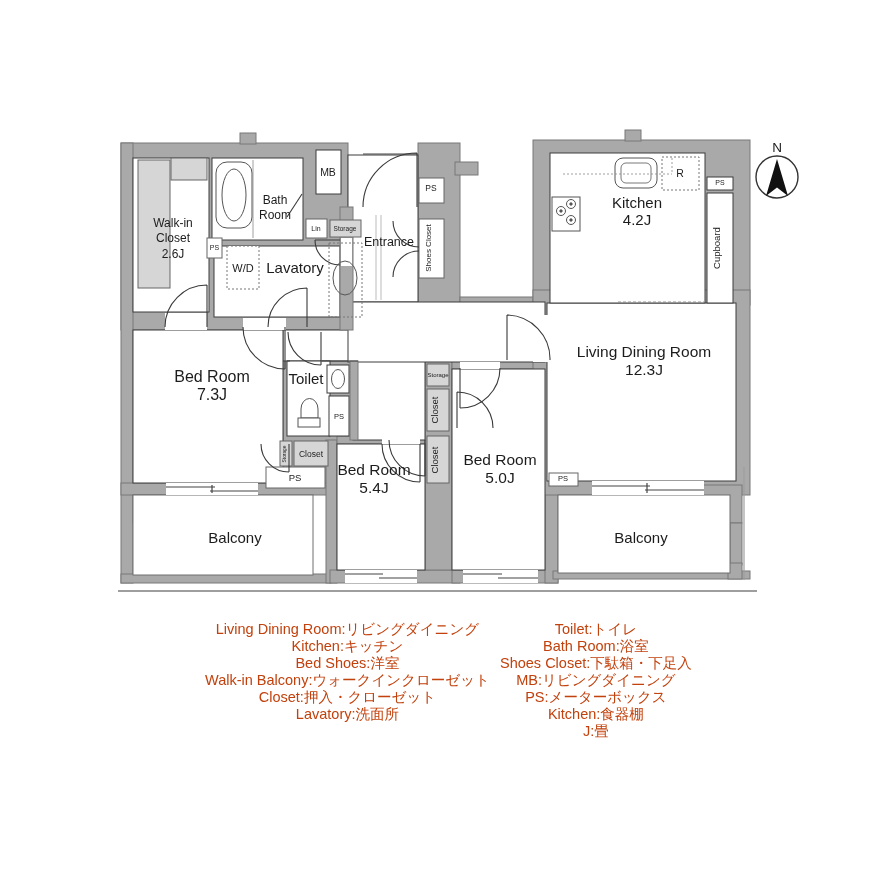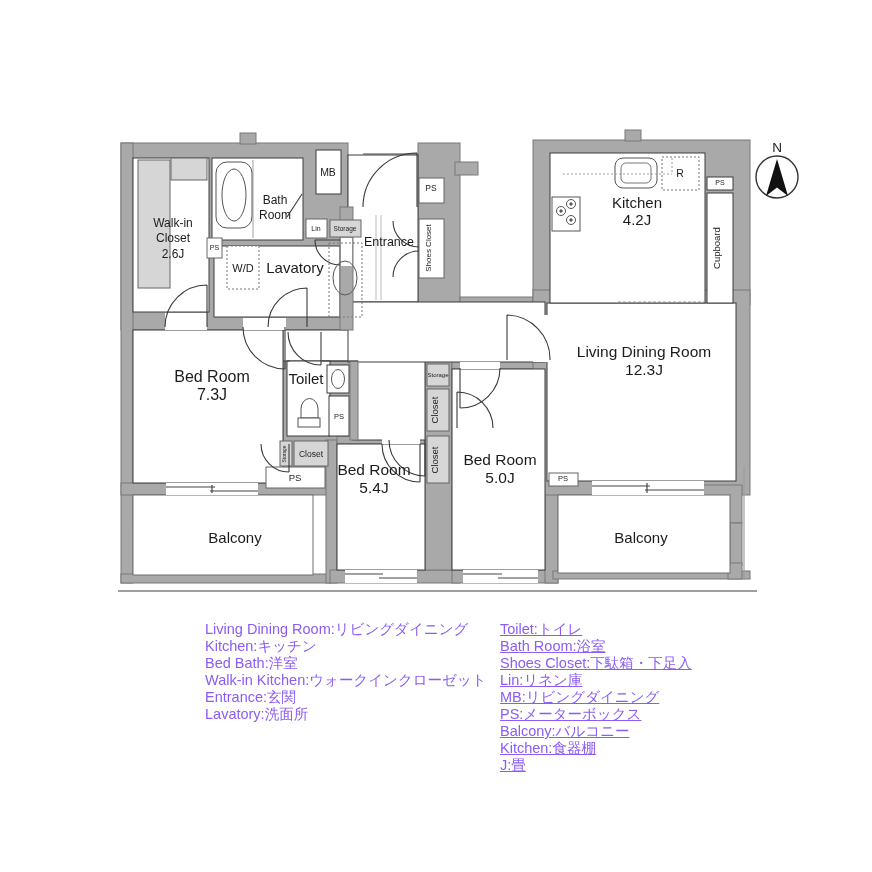--- a/index.html
+++ b/index.html
@@ -1,22 +1,22 @@
 <!DOCTYPE html>
 <html><head>
 <meta charset="utf-8">
 <style>
   html,body{margin:0;padding:0;background:#ffffff;}
   body{width:872px;height:872px;position:relative;font-family:"Liberation Sans",sans-serif;}
   .stage{position:absolute;left:0;top:0;width:872px;height:872px;}
   svg{position:absolute;left:0;top:0;}
   svg text{fill:#1c1c1c;font-family:"Liberation Sans",sans-serif;}
-  .legend{position:absolute;top:621px;color:#8b5cf6;font-size:14.5px;line-height:17px;white-space:nowrap;}
+  .legend{position:absolute;top:621px;color:#c2410c;font-size:14.5px;line-height:17px;white-space:nowrap;text-align:center;}
   .legend-left{left:205px;}
-  .legend-right{left:500px;text-decoration:underline;}
+  .legend-right{left:500px;}
 </style>
 </head>
 <body>
 
 <div class="stage">
 <svg width="872" height="872" viewBox="0 0 872 872">
 
   <g fill="#a9a9a9" stroke="#787878" stroke-width="1">
     <rect x="121" y="143" width="227" height="187"></rect>
     <rect x="240" y="133" width="16" height="11"></rect>
@@ -211,29 +211,27 @@
     <text x="500" y="483" font-size="15.5">5.0J</text>
     <text x="563" y="481" font-size="7.5">PS</text>
     <text x="235" y="543" font-size="15">Balcony</text>
     <text x="641" y="543" font-size="15">Balcony</text>
   </g>
 </svg>
 
 <div class="legend legend-left">
   <div>Living Dining Room:リビングダイニング</div>
   <div>Kitchen:キッチン</div>
-  <div>Bed Bath:洋室</div>
-  <div>Walk-in Kitchen:ウォークインクローゼット</div>
-  <div>Entrance:玄関</div>
+  <div>Bed Shoes:洋室</div>
+  <div>Walk-in Balcony:ウォークインクローゼット</div>
+  <div>Closet:押入・クローゼット</div>
   <div>Lavatory:洗面所</div>
 </div>
 <div class="legend legend-right">
   <div>Toilet:トイレ</div>
   <div>Bath Room:浴室</div>
   <div>Shoes Closet:下駄箱・下足入</div>
-  <div>Lin:リネン庫</div>
   <div>MB:リビングダイニング</div>
   <div>PS:メーターボックス</div>
-  <div>Balcony:バルコニー</div>
   <div>Kitchen:食器棚</div>
   <div>J:畳</div>
 </div>
 </div>
 
 </body></html>

